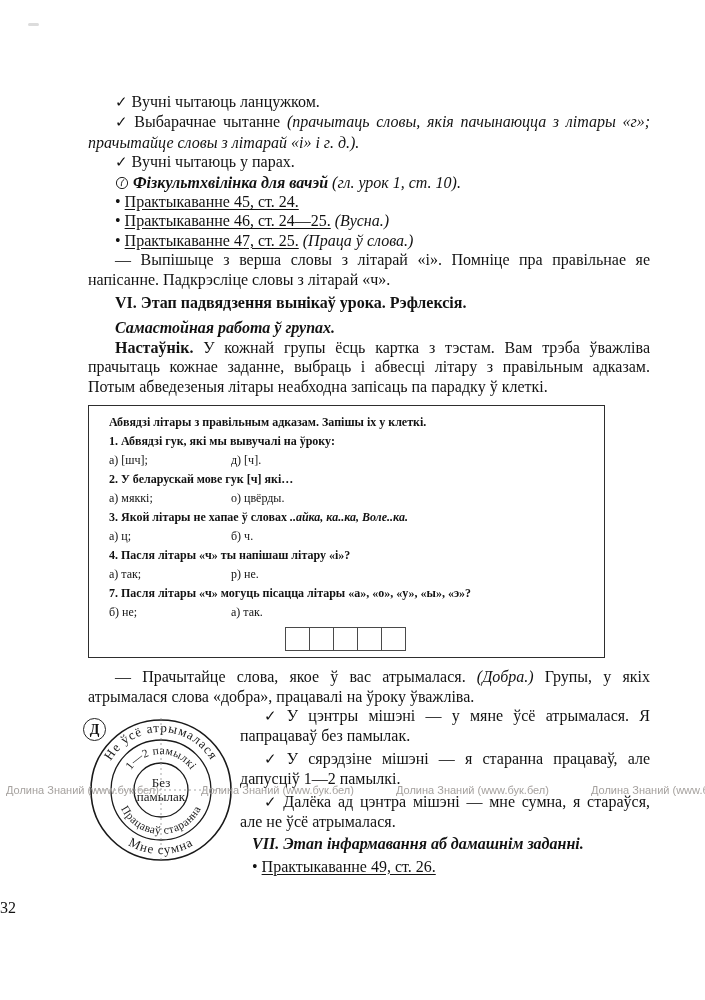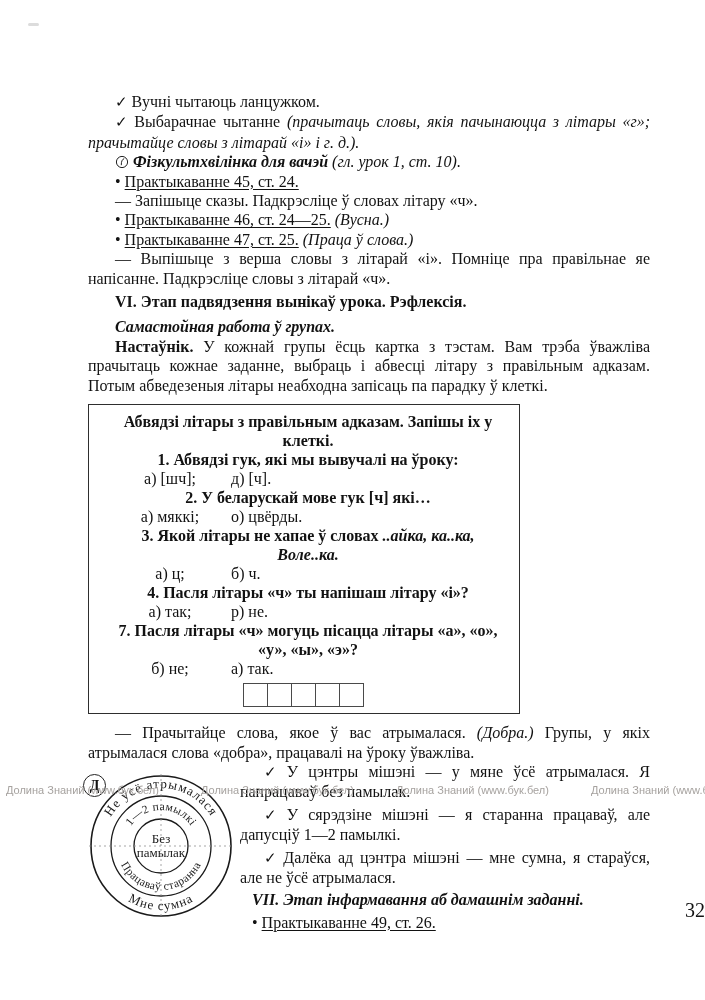--- a/index.html
+++ b/index.html
@@ -10,22 +10,22 @@
   p{margin:0;}
   .ind{text-indent:27px;}
   .mk{margin-right:4px;}
   .chk{font-size:15px;}
   .i{font-style:italic;}
   .b{font-weight:bold;}
   .bi{font-weight:bold;font-style:italic;}
   .u{text-decoration:underline;text-underline-offset:2px;}
   .h6{font-weight:bold;text-indent:27px;text-align:left;margin-top:4px;}
   .subh{font-weight:bold;font-style:italic;text-indent:27px;text-align:left;margin-top:6px;}
-  .card{margin-top:9px;width:432px;border:1.5px solid #2e2e2e;box-sizing:border-box;
-        padding:7px 12px 5px 20px;line-height:19px;font-size:16px;text-align:center;}
+  .card{margin-top:9px;width:517px;border:1.5px solid #2e2e2e;box-sizing:border-box;
+        padding:7px 12px 5px 20px;line-height:19px;font-size:12px;text-align:left;}
   .card .qt{font-weight:bold;}
   .card .q{font-weight:bold;}
   .card .qi{font-style:italic;}
   .opts{display:flex;}
   .opt-a{width:122px;}
   .cells{display:flex;justify-content:center;margin:5px 10px 1px 0;}
   .cell{width:23px;height:22px;border:1px solid #4a4a4a;margin-left:-1px;background:#fff;}
   .cell:first-child{margin-left:0;}
   .after-card{margin-top:9px;}
   .reflection{margin-top:0;}
@@ -35,56 +35,56 @@
   .tsvg{position:absolute;left:0;top:0;overflow:visible;}
   .tsvg text{font-family:"Liberation Serif",serif;fill:#1a1a1a;}
   .t13{font-size:13px;letter-spacing:1px;}
   .t11{font-size:11.5px;letter-spacing:0.4px;}
   .tc{font-size:13px;letter-spacing:0;}
   .ref-p{text-indent:24px;margin-bottom:3px;}
   .h7{font-weight:bold;text-indent:12px;text-align:left;margin:2px 0 3px;font-style:italic;}
   .ex49{text-indent:12px;text-align:left;}
   .wm{position:absolute;top:784px;font-family:"Liberation Sans",sans-serif;font-size:11px;
       font-weight:normal;color:#a6a29f;white-space:nowrap;z-index:5;}
-  .footer{position:absolute;left:0;right:0;top:899px;text-align:right;font-size:20px;margin-left:44px;}
+  .footer{position:absolute;left:0;right:0;top:899px;text-align:left;font-size:16px;}
   .icon-ex{vertical-align:-2px;margin-right:4px;}
 </style>
 </head>
 <body>
 
 <div class="page">
   <div class="artifact"></div>
 
   <div class="content">
 
     <p class="ind">
       <span class="mk chk">✓</span><span>Вучні чытаюць ланцужком.</span>
     </p>
 
     <p class="ind">
       <span class="mk chk">✓</span><span>Выбарачнае чытанне</span>
       <span class="i">(прачытаць словы, якія пачынаюцца з літары «г»; прачытайце словы з літарай «і» і г. д.).</span>
     </p>
 
+    <p class="ind">
+      <span class="mk chk">✓</span><span>Вучні чытаюць у парах.</span>
+    </p>
 
     <p class="ind">
       <svg class="icon-ex" width="14" height="14" viewBox="0 0 14 14">
           <circle cx="7" cy="7" r="5.6" stroke="#222" fill="none" stroke-width="1"></circle>
           <path d="M9.2 3.6 C 7.2 4.4 6.2 6.4 6.3 10.2" stroke="#222" fill="none" stroke-width="1"></path>
         </svg><span class="bi">Фізкультхвілінка для вачэй</span>
       <span class="i">(гл. урок 1, ст. 10).</span>
     </p>
 
     <p class="ind">
       <span class="mk">•</span><span class="u">Практыкаванне 45, ст. 24.</span>
     </p>
 
-    <p class="ind">
-      <span>— Запішыце сказы. Падкрэсліце ў словах літару «ч».</span>
-    </p>
 
     <p class="ind">
       <span class="mk">•</span><span class="u">Практыкаванне 46, ст. 24—25.</span>
       <span class="i">(Вусна.)</span>
     </p>
 
     <p class="ind">
       <span class="mk">•</span><span class="u">Практыкаванне 47, ст. 25.</span>
       <span class="i">(Праца ў слова.)</span>
     </p>

